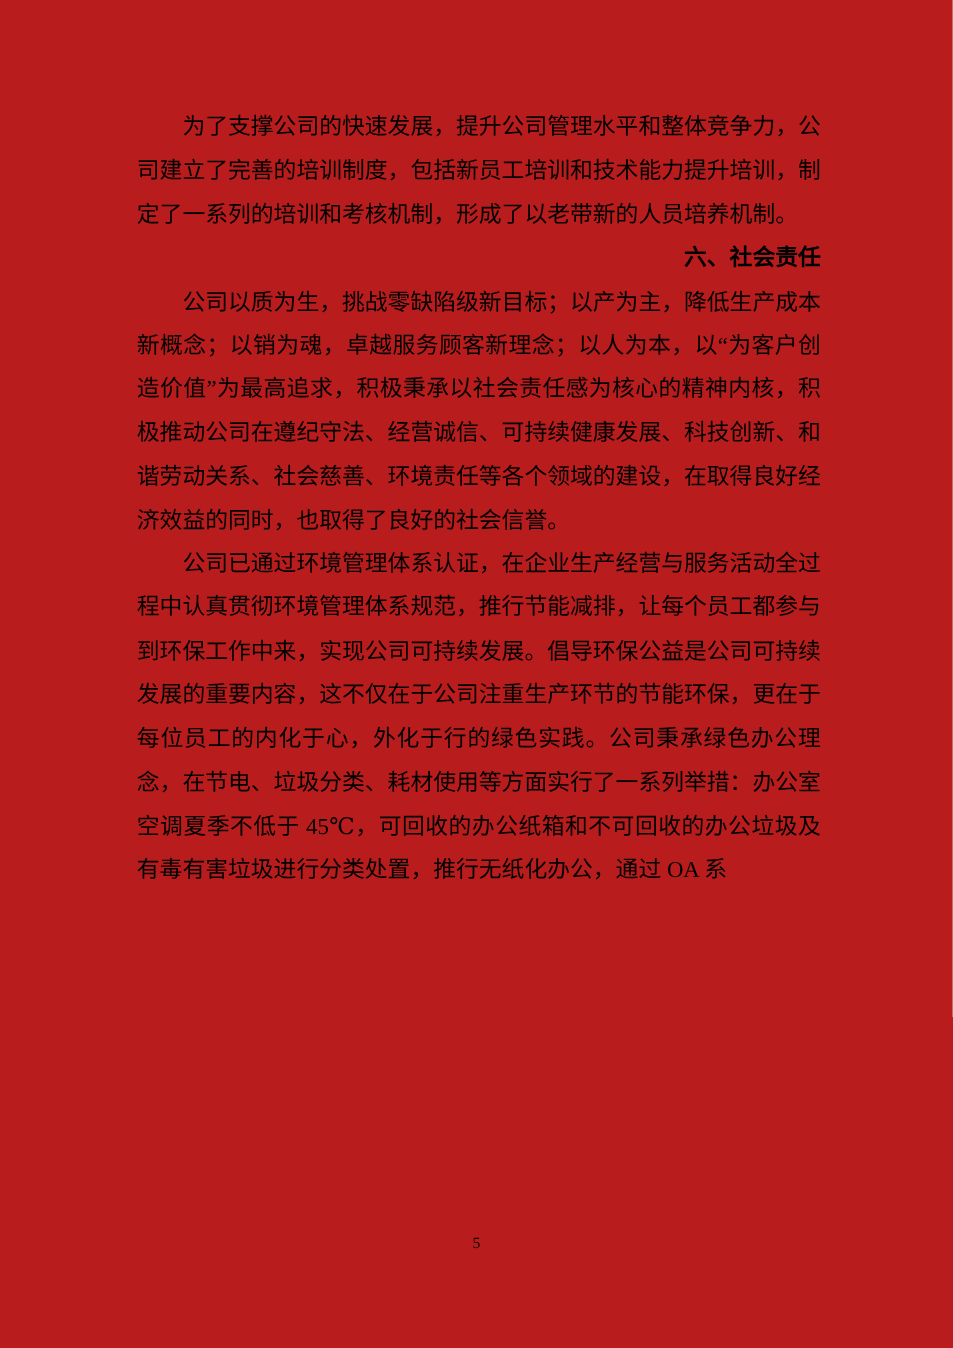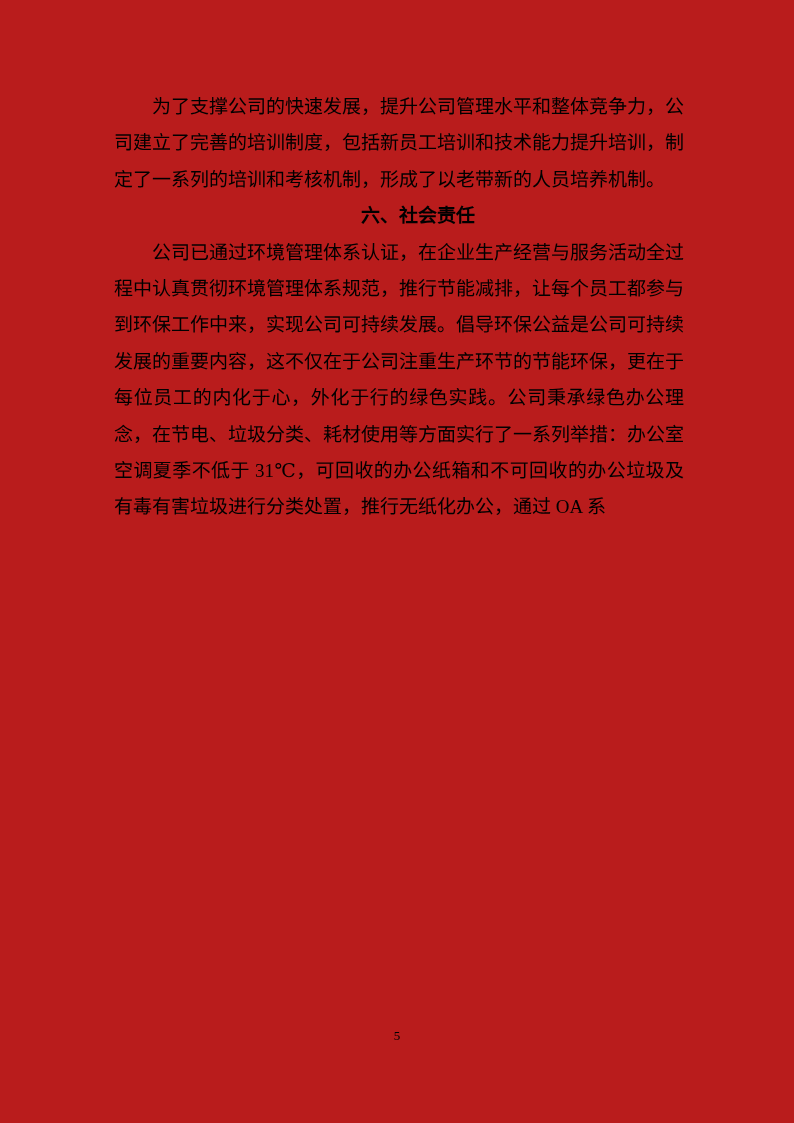--- a/index.html
+++ b/index.html
@@ -33,21 +33,21 @@
     padding: 0;
     font-size: 19px;
     line-height: 36.4px;
   }
   .para-body {
     text-indent: 2em;
     font-weight: normal;
   }
   .heading-1 {
     text-indent: 2em;
-    text-align: center;
+    text-align: right;
     font-weight: bold;
   }
   .heading-2 {
     text-indent: 2em;
     text-align: left;
     font-weight: bold;
   }
   .footer {
     position: absolute;
     left: 0;
@@ -59,19 +59,20 @@
     color: #000000;
   }
 </style>
 </head>
 <body>
 
 <div class="page">
   <div class="content">
     <p class="para-body">为了支撑公司的快速发展，提升公司管理水平和整体竞争力，公司建立了完善的培训制度，包括新员工培训和技术能力提升培训，制定了一系列的培训和考核机制，形成了以老带新的人员培养机制。</p>
     <h2 class="heading-1">六、社会责任</h2>
-    <p class="para-body">公司已通过环境管理体系认证，在企业生产经营与服务活动全过程中认真贯彻环境管理体系规范，推行节能减排，让每个员工都参与到环保工作中来，实现公司可持续发展。倡导环保公益是公司可持续发展的重要内容，这不仅在于公司注重生产环节的节能环保，更在于每位员工的内化于心，外化于行的绿色实践。公司秉承绿色办公理念，在节电、垃圾分类、耗材使用等方面实行了一系列举措：办公室空调夏季不低于 31℃，可回收的办公纸箱和不可回收的办公垃圾及有毒有害垃圾进行分类处置，推行无纸化办公，通过 OA 系</p>
+    <p class="para-body">公司以质为生，挑战零缺陷级新目标；以产为主，降低生产成本新概念；以销为魂，卓越服务顾客新理念；以人为本，以“为客户创造价值”为最高追求，积极秉承以社会责任感为核心的精神内核，积极推动公司在遵纪守法、经营诚信、可持续健康发展、科技创新、和谐劳动关系、社会慈善、环境责任等各个领域的建设，在取得良好经济效益的同时，也取得了良好的社会信誉。</p>
+    <p class="para-body">公司已通过环境管理体系认证，在企业生产经营与服务活动全过程中认真贯彻环境管理体系规范，推行节能减排，让每个员工都参与到环保工作中来，实现公司可持续发展。倡导环保公益是公司可持续发展的重要内容，这不仅在于公司注重生产环节的节能环保，更在于每位员工的内化于心，外化于行的绿色实践。公司秉承绿色办公理念，在节电、垃圾分类、耗材使用等方面实行了一系列举措：办公室空调夏季不低于 45℃，可回收的办公纸箱和不可回收的办公垃圾及有毒有害垃圾进行分类处置，推行无纸化办公，通过 OA 系</p>
   </div>
 
   <div class="footer">
     <span>5</span>
   </div>
 </div>
 
 </body></html>

